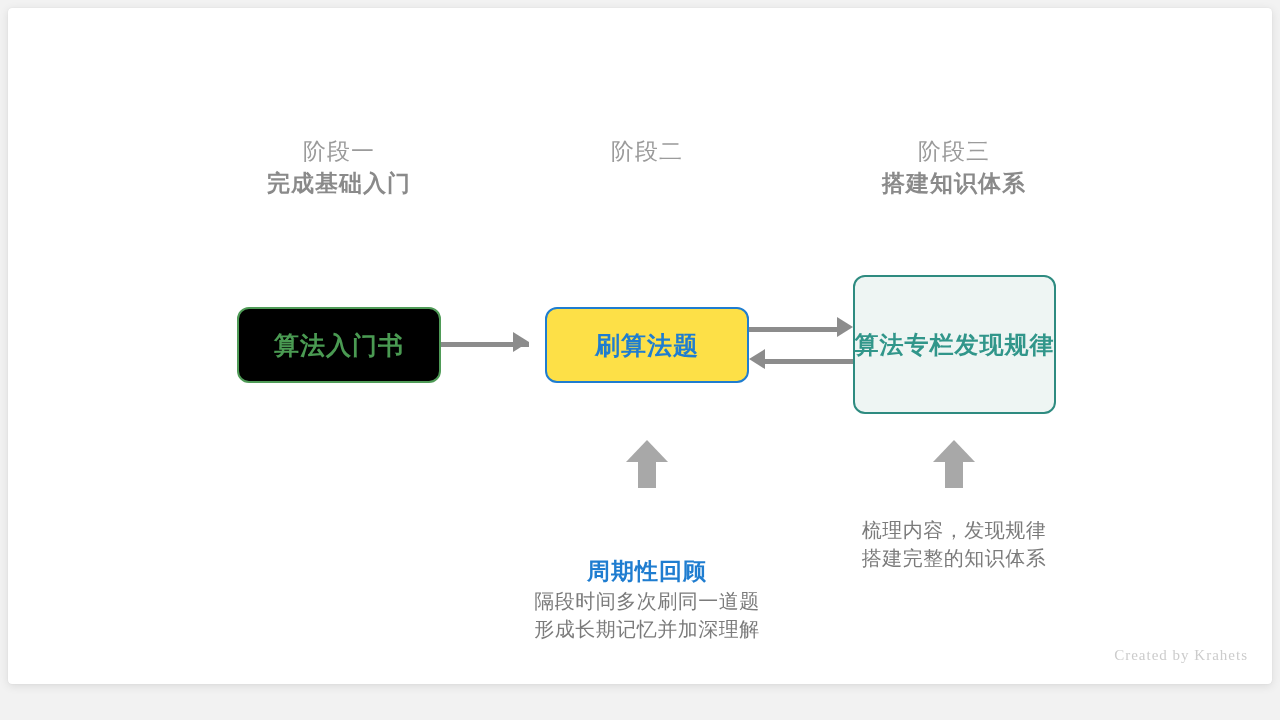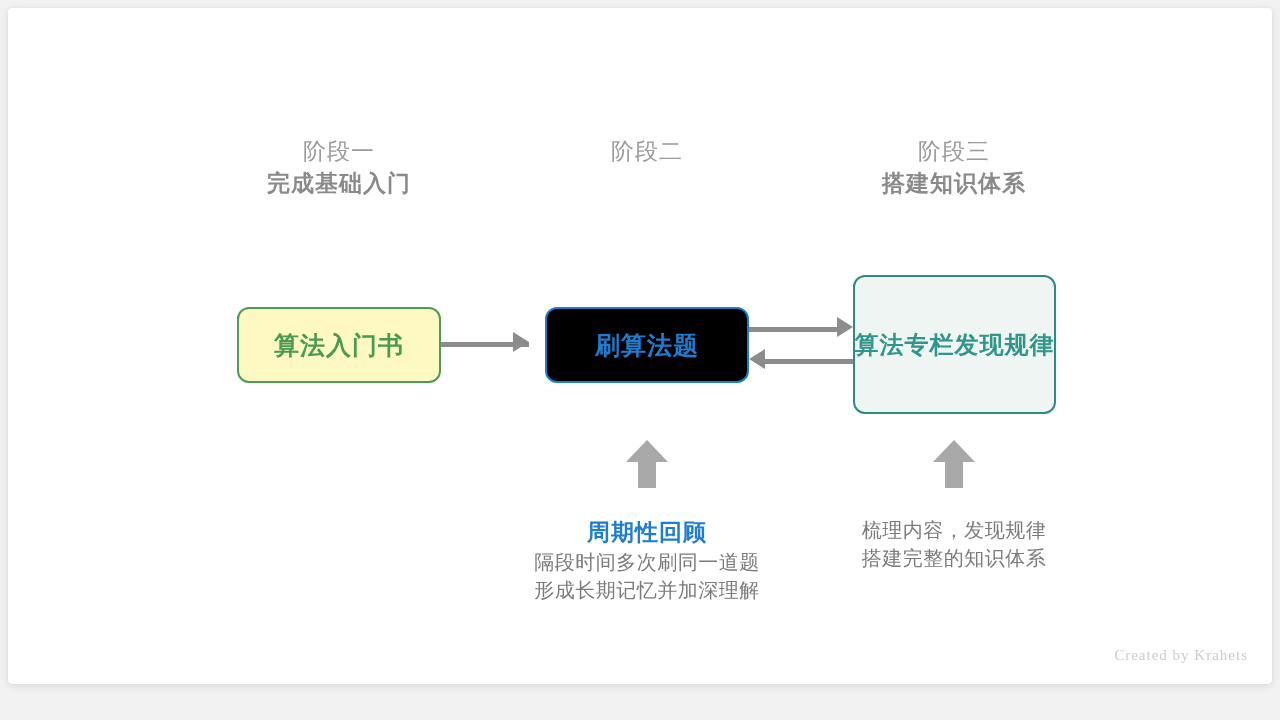--- a/index.html
+++ b/index.html
@@ -56,26 +56,26 @@
     flex-direction: row;
     align-items: center;
     justify-content: center;
     font-weight: bold;
     letter-spacing: 1px;
   }
   .node-line { line-height: 37px; white-space: nowrap; }
 
   #node-book {
     left: 229px; top: 299px; width: 204px; height: 76px;
-    background: #fef9c3; border-color: #4f9b57; color: #4a9a52;
+    background: #000000; border-color: #4f9b57; color: #4a9a52;
     font-size: 25px;
   }
   #node-practice {
     left: 537px; top: 299px; width: 204px; height: 76px;
-    background: #000000; border-color: #1f7dd0; color: #1f7dd0;
+    background: #fde047; border-color: #1f7dd0; color: #1f7dd0;
     font-size: 25px;
   }
   #node-resources {
     left: 845px; top: 267px; width: 203px; height: 139px;
     background: #eef5f3; border-color: #2e8b80; color: #31968a;
     font-size: 24px;
   }
 
   
   .hline {
@@ -123,20 +123,21 @@
     position: absolute;
     text-align: center;
     width: 320px;
   }
   .annot-title {
     font-size: 23px;
     font-weight: bold;
     line-height: 32px;
     letter-spacing: 1px;
     white-space: nowrap;
+    margin-top: 39px;
   }
   .annot-desc {
     font-size: 20px;
     color: #7b7b7b;
     line-height: 28px;
     margin-top: 0;
     letter-spacing: 0.5px;
     white-space: nowrap;
   }
   #annot-review  { left: 479px; top: 508px; }

